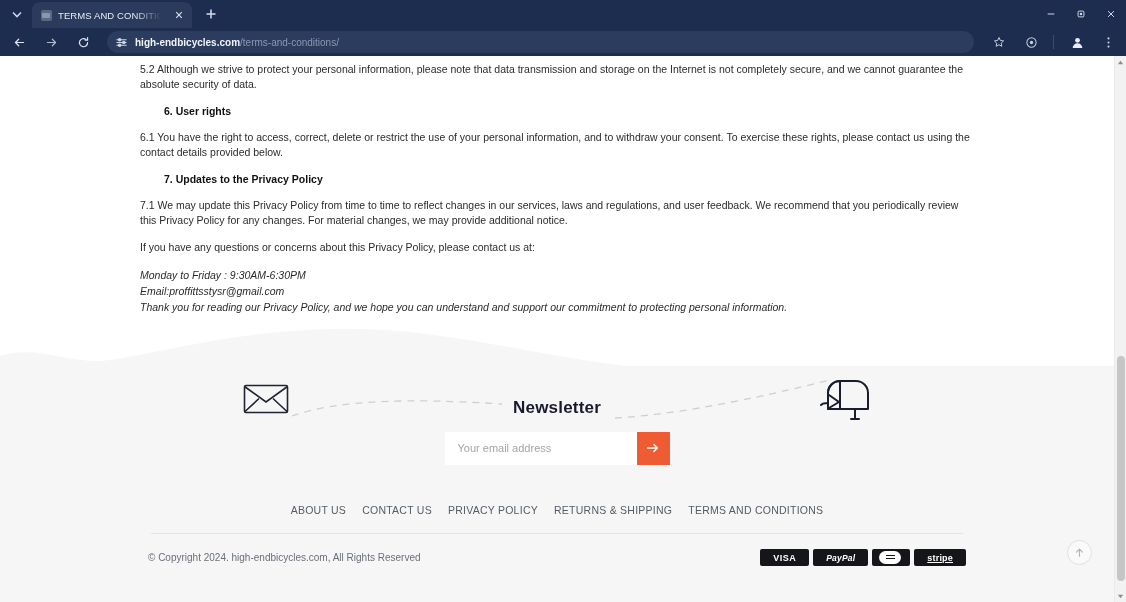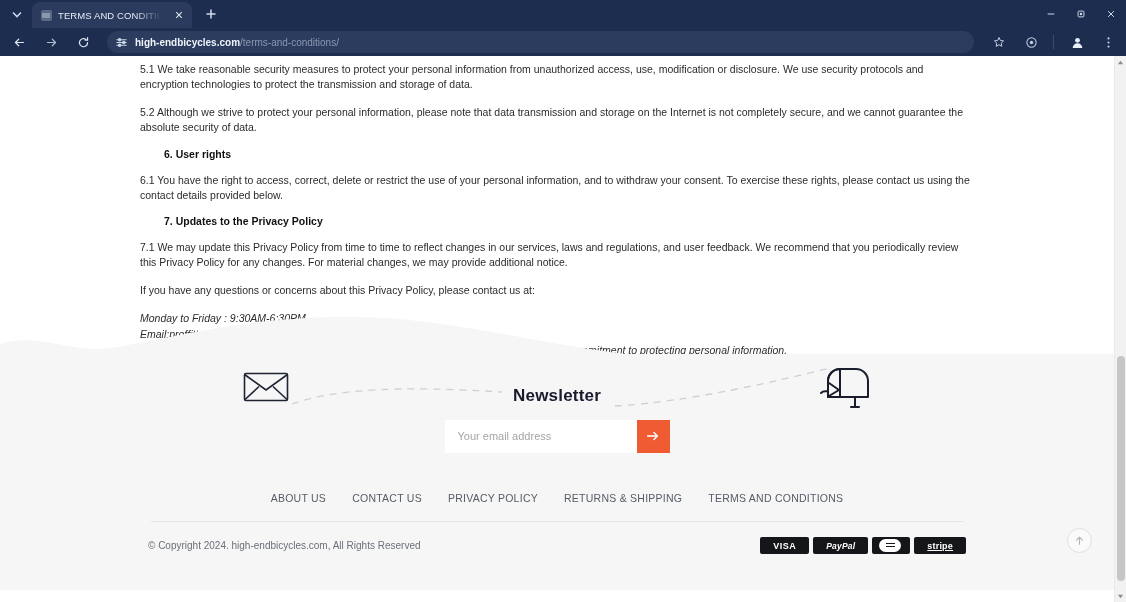--- a/index.html
+++ b/index.html
@@ -129,21 +129,21 @@
     margin: 0 0 13px 0;
   }
   .content h3 {
     font-size: 10.5px; color: #111; font-weight: bold; margin: 0 0 13px 0; padding-left: 24px;
   }
   .contact-block { margin-top: 0; font-style: italic; }
   .contact-block div { font-size: 10.5px; color: #2b2b2b; line-height: 1.52; }
 
   
   .footer-wrap {
-    position: absolute; left: 0; right: 0; bottom: 12px; height: 276px;
+    position: absolute; left: 0; right: 0; bottom: 0; height: 276px;
   }
   .wave { position: absolute; left:0; top:0; width: 100%; height: 62px; display:block; }
   .footer {
     position: absolute; left: 0; right: 0; top: 40px; bottom: 0;
     background: #f6f6f6;
   }
   .newsletter {
     position: relative; height: 130px; display: flex; align-items: center;
     justify-content: center;
   }
@@ -170,21 +170,21 @@
   }
   .env-icon svg { width: 46px; height: 32px; display: block; }
   .box-icon { position: absolute; right: 241px; top: 5px; color: #1a1d2b; }
   .box-icon svg { width: 60px; height: 52px; display: block; }
   .dash-left { position: absolute; left: 292px; top: 32px; }
   .dash-left svg { width: 210px; height: 24px; display: block; }
   .dash-right { position: absolute; left: 615px; top: 12px; }
   .dash-right svg { width: 215px; height: 42px; display: block; }
 
   .footer-links {
-    display: flex; justify-content: center; gap: 26px; padding-top: 8px;
+    display: flex; justify-content: center; gap: 16px; padding-top: 8px;
   }
   .footer-links a {
     font-size: 10.5px; color: #555c66; text-decoration: none; letter-spacing: .25px;
   }
   .fdivider {
     margin: 17px auto 0; width: 812px; height: 1px; background: #e4e4e4;
   }
   .footer-bottom {
     display: flex; align-items: center; justify-content: space-between;
     padding: 15px 148px 0 148px;
@@ -320,21 +320,20 @@
           <circle cx="7" cy="7" r="1.15"></circle>
           <circle cx="7" cy="11.4" r="1.15"></circle>
         </svg>
     </div>
   </div>
 
   <div class="viewport">
     <div class="page">
 
       <div class="content">
-        <p>5.1 We take reasonable security measures to protect your personal information from unauthorized access, use, modification or disclosure. We use security protocols and encryption technologies to protect the transmission and storage of data.</p>
         <p>5.2 Although we strive to protect your personal information, please note that data transmission and storage on the Internet is not completely secure, and we cannot guarantee the absolute security of data.</p>
         <h3>6. User rights</h3>
         <p>6.1 You have the right to access, correct, delete or restrict the use of your personal information, and to withdraw your consent. To exercise these rights, please contact us using the contact details provided below.</p>
         <h3>7. Updates to the Privacy Policy</h3>
         <p>7.1 We may update this Privacy Policy from time to time to reflect changes in our services, laws and regulations, and user feedback. We recommend that you periodically review this Privacy Policy for any changes. For material changes, we may provide additional notice.</p>
         <p>If you have any questions or concerns about this Privacy Policy, please contact us at:</p>
         <div class="contact-block">
           <div>Monday to Friday : 9:30AM-6:30PM</div>
           <div>Email:proffittsstysr@gmail.com</div>
           <div>Thank you for reading our Privacy Policy, and we hope you can understand and support our commitment to protecting personal information.</div>

